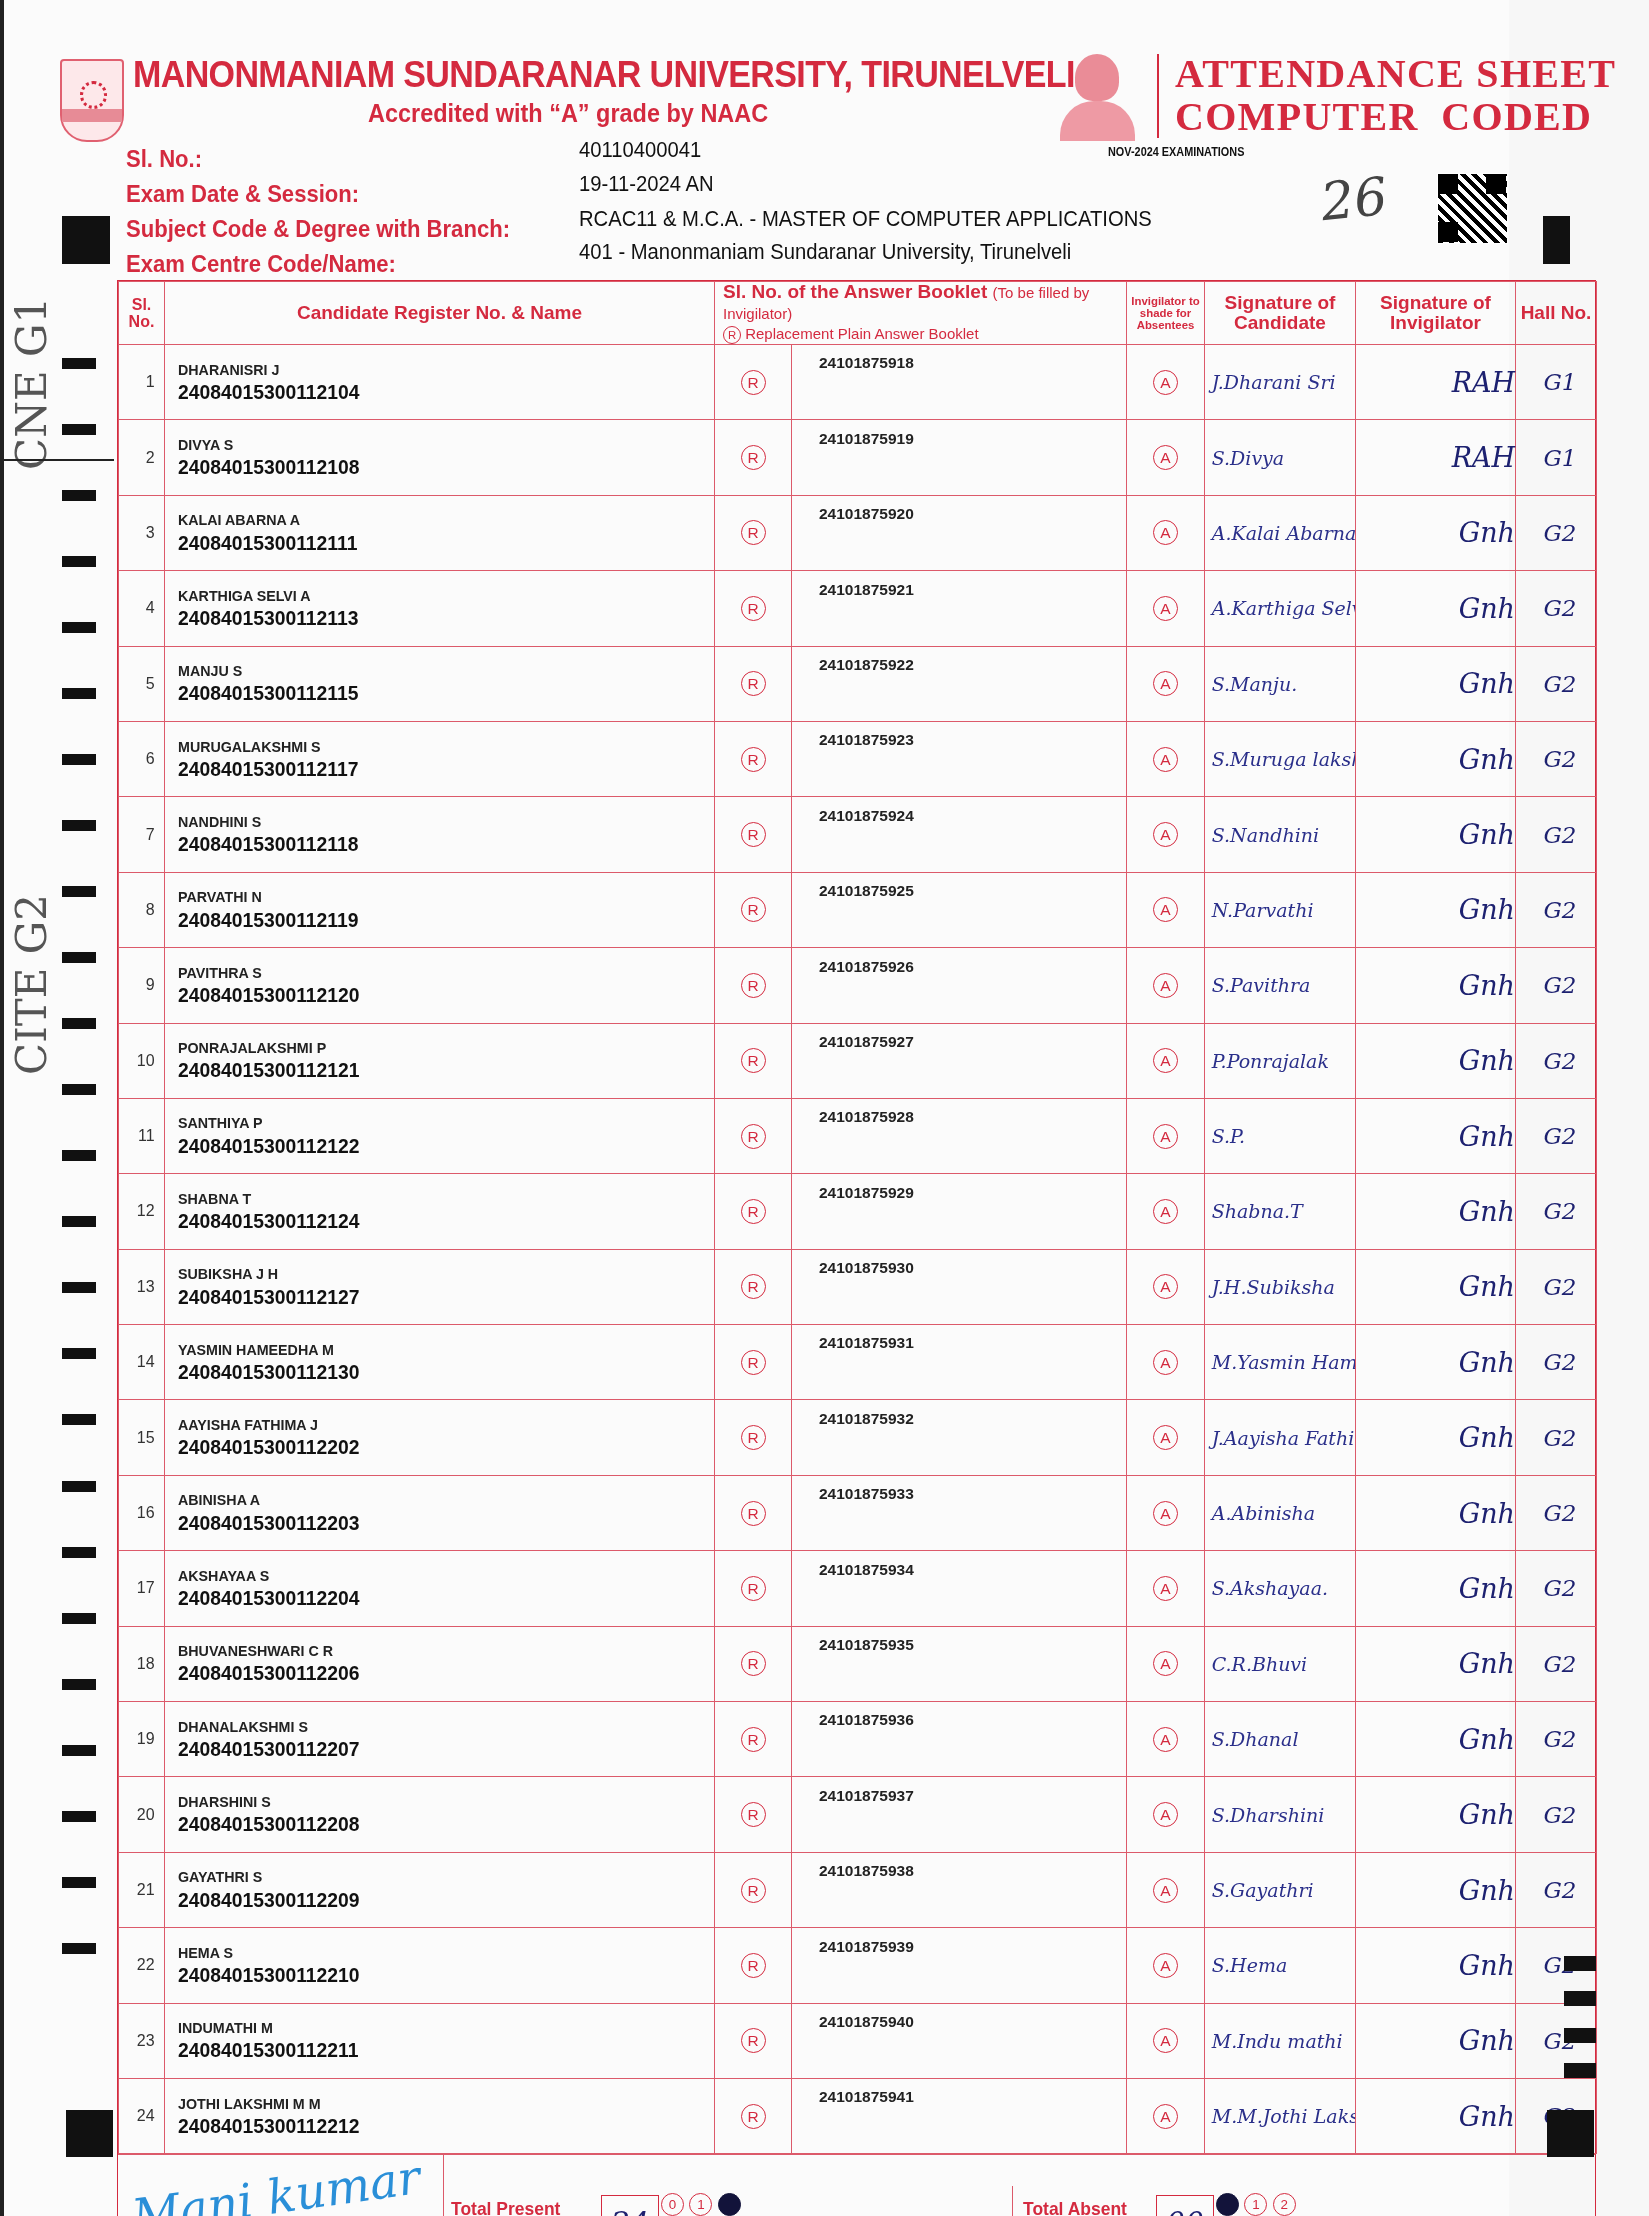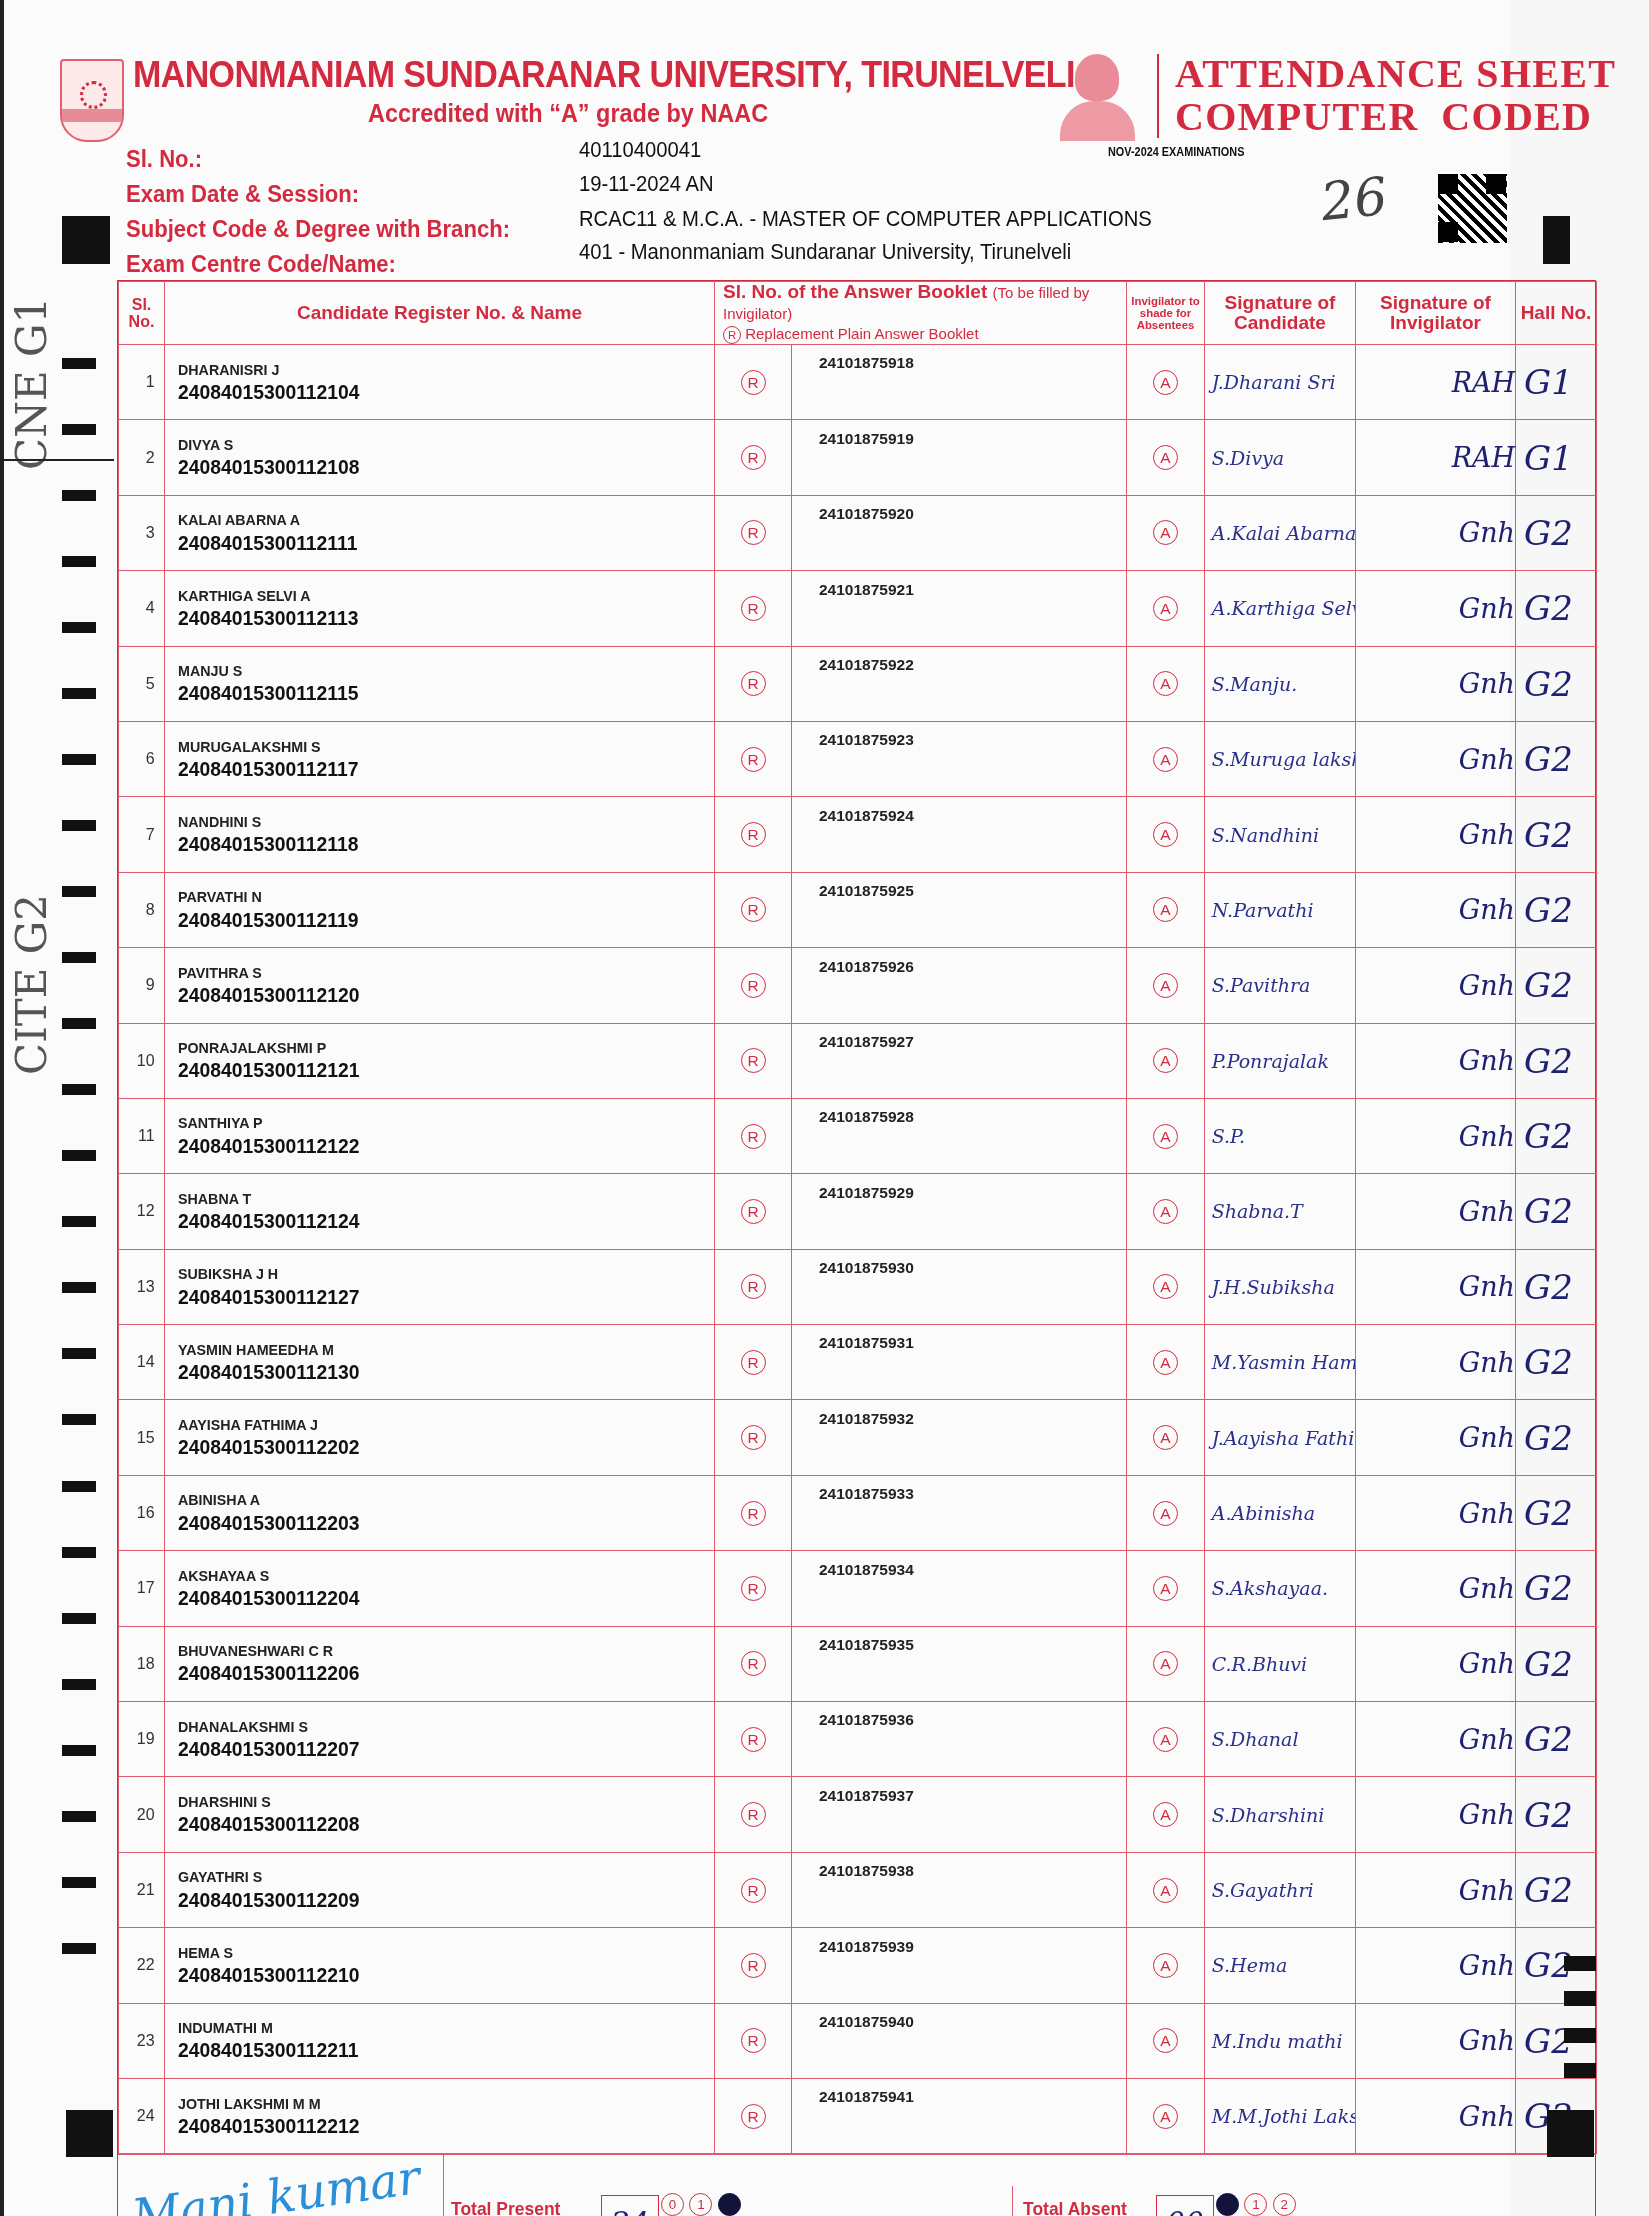--- a/index.html
+++ b/index.html
@@ -42,21 +42,21 @@
   tr.row td { height:65px; }
   td.sl { text-align:right; padding-right:9.4px !important; font-size:16px; color:#333; }
   td.cand { padding-left:13.4px !important; }
   .cname { font-size:15.5px; font-weight:bold; color:#222; transform:scaleX(0.92); transform-origin:left; white-space:nowrap; }
   .creg { font-size:21px; font-weight:bold; color:#111; transform:scaleX(0.92); transform-origin:left; white-space:nowrap; margin-top:1.3px; }
   td.r, td.a { text-align:center; }
   .bubble { display:inline-block; width:23px; height:23px; border:1.3px solid #d42a3f; border-radius:50%; color:#d42a3f; font-size:15.5px; line-height:23px; text-align:center; }
   td.bk { vertical-align:top !important; padding:9.4px 0 0 27px !important; font-size:15.5px; font-weight:bold; color:#222; }
   td.sig { font-family:"DejaVu Serif", serif; font-style:italic; font-size:19px; color:#2a2f8a; padding-left:6.7px !important; white-space:nowrap; overflow:hidden; }
   td.inv { font-family:"DejaVu Serif", serif; font-style:italic; font-size:27px; color:#1d2170; text-align:right; }
-  td.hall { font-family:"DejaVu Serif", serif; font-style:italic; font-size:34px; color:#1d2170; padding-left:8px !important; }
+  td.hall { font-family:"DejaVu Serif", serif; font-style:italic; font-size:23px; color:#1d2170; padding-left:8px !important;text-align:center; }
   
   .bottom { position:relative; height:171px; border-top:1.3px solid #dc5a6a; }
   .cs-box { position:absolute; left:0; top:0; width:325px; height:171px; border-right:1.3px solid #dc5a6a; }
   .cs-sig { position:absolute; left:13.4px; top:13.4px; font-family:"DejaVu Serif", serif; font-style:italic; font-size:47px; color:#2a8fd8; transform:rotate(-8deg); }
   .band-red { position:absolute; left:325px; top:0; right:0; height:31px; background:#d42a3f; color:#fff; font-weight:bold; font-size:21px; text-align:center; line-height:31px; }
   .blk-label { position:absolute; color:#d42a3f; font-weight:bold; font-size:19px; line-height:23px; white-space:nowrap; transform:scaleX(0.92); transform-origin:left; }
   .hw-box { position:absolute; width:56px; height:54px; border:1.3px solid #d42a3f; font-family:"DejaVu Serif", serif; font-style:italic; font-size:30px; color:#1d2170; text-align:center; line-height:54px; }
   .brow { position:absolute; display:flex; gap:5.4px; }
   .b { width:21px; height:21px; border:1.3px solid #d42a3f; border-radius:50%; color:#d42a3f; font-size:13.4px; line-height:21px; text-align:center; }
   .b.fill { background:#12133a; border-color:#12133a; color:transparent; }

